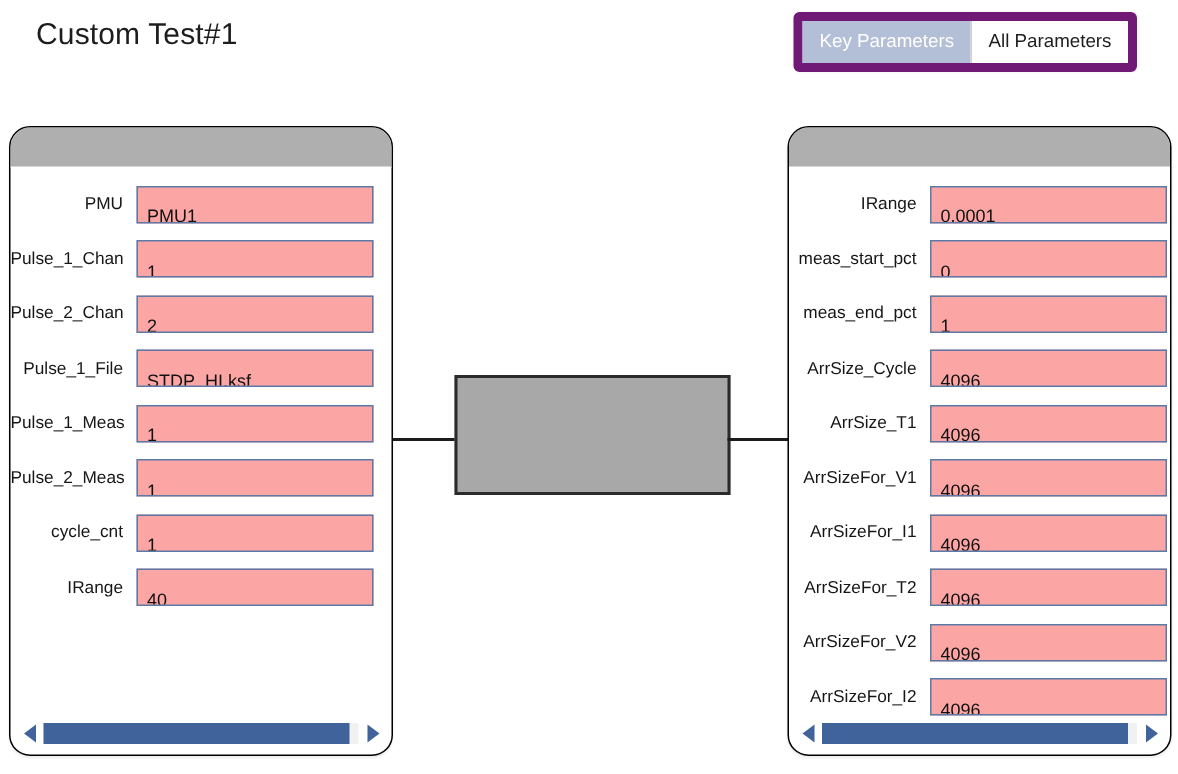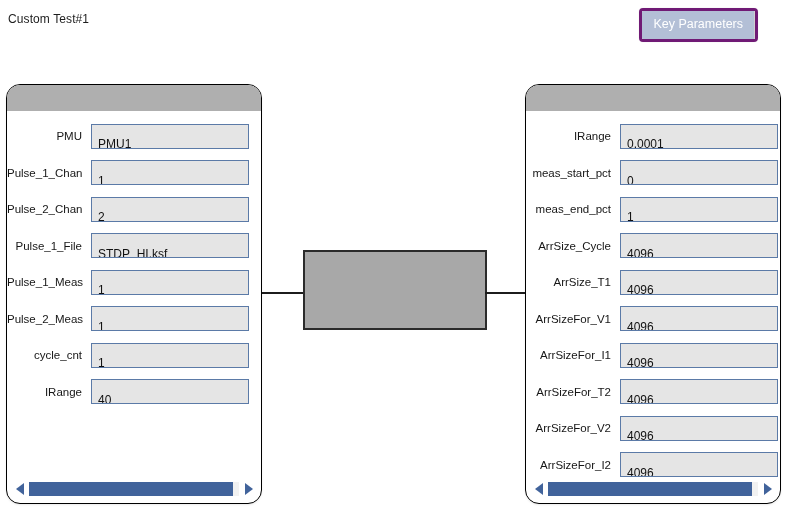--- a/index.html
+++ b/index.html
@@ -12,36 +12,36 @@
     background: #ffffff;
     font-family: "Liberation Sans", sans-serif;
     color: #1a1a1a;
     overflow: hidden;
     position: relative;
   }
 
   
   #page-title {
     position: absolute;
-    left: 8px;
+    left: 24px;
     top: 12px;
-    font-size: 12px;
+    font-size: 20px;
     color: #1d1d1d;
     letter-spacing: 0.1px;
     white-space: nowrap;
   }
 
   #param-toggle {
     position: absolute;
     right: 27px;
     top: 8px;
     display: flex;
     align-items: stretch;
     background: #ffffff;
-    border: 3px solid #701a75;
+    border: 6px solid #701a75;
     border-radius: 4px;
     overflow: hidden;
     box-shadow: 0 0 0 1px rgba(0,0,0,0.02);
   }
   .toggle-btn {
     font-size: 12.5px;
     padding: 7px 11px 8px 11px;
     line-height: 1;
     white-space: nowrap;
     cursor: pointer;
@@ -103,21 +103,21 @@
     white-space: nowrap;
     box-sizing: border-box;
     flex: 0 0 auto;
   }
   #panel-right .param-label { width: 94px; }
 
   .param-input {
     width: 158px;
     height: 25px;
     border: 1px solid #5b7aa7;
-    background: #e5e5e5;
+    background: #fca5a5;
     font-size: 12px;
     color: #111111;
     font-family: "Liberation Sans", sans-serif;
     padding: 16px 0 0 6px;
     box-sizing: border-box;
     border-radius: 0;
     outline: none;
   }
 
   
@@ -196,20 +196,21 @@
   #lead-right { left: 223px; width: 43px; }
 </style>
 </head>
 <body>
 
 <div id="page-title">Custom Test#1</div>
 
 <div id="param-toggle">
   <button class="toggle-btn selected">Key Parameters</button>
   <div class="toggle-sep"></div>
+  <button class="toggle-btn">All Parameters</button>
 </div>
 
 <div class="panel" id="panel-left">
   <div class="panel-header"></div>
   <div class="panel-body" id="left-panel-body">
       <div class="param-row">
         <div class="param-label">PMU</div>
         <input class="param-input" type="text" value="PMU1" style="">
       </div>
       <div class="param-row">

